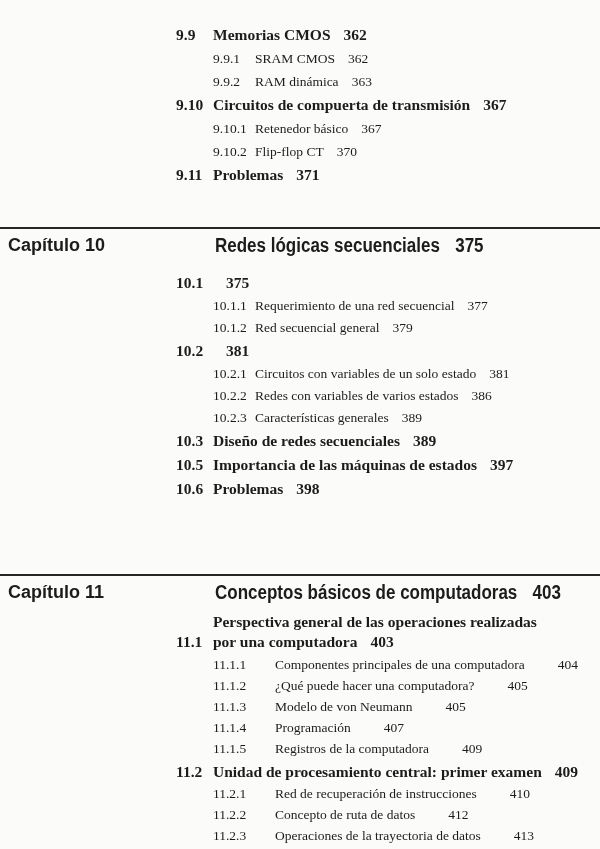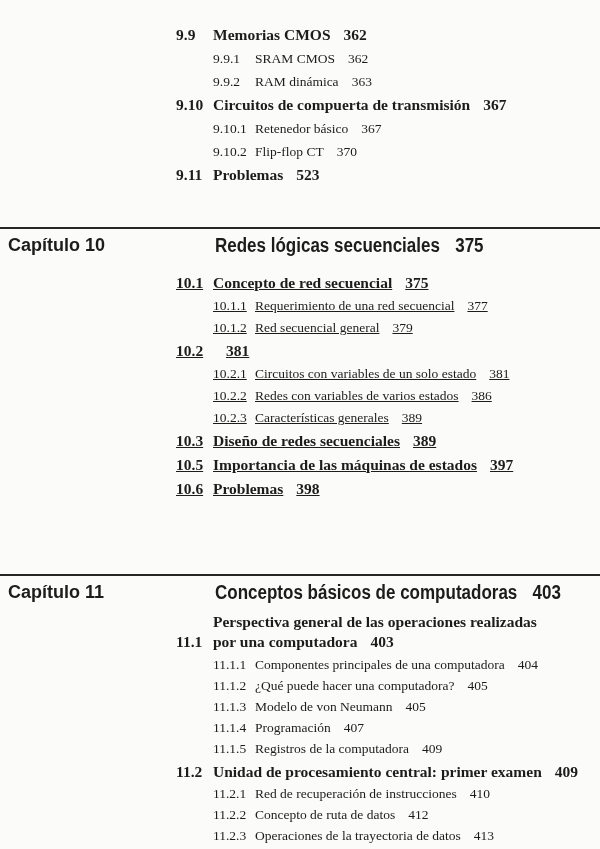--- a/index.html
+++ b/index.html
@@ -7,21 +7,21 @@
   body {
     width: 600px; height: 849px;
     background: #fbfbf9;
     color: #1c1c1c;
     font-family: "Liberation Serif", serif;
     position: relative;
     overflow: hidden;
   }
   .block { position: absolute; left: 0; width: 600px; }
   #block9  { top: 12px; }
-  #block10 { top: 227px; text-decoration: underline; }
+  #block10 { top: 227px; }
   #block11 { top: 574px; }
   .rule { border: none; border-top: 2px solid #262626; margin: 0; width: 600px; height: 0; }
   .chap-header { position: relative; margin-top: 5px; height: 26px; }
   .chap-label {
     position: absolute; left: 8px; top: 1px;
     font-family: "Liberation Sans", sans-serif;
     font-weight: bold; font-size: 18px; white-space: nowrap;
   }
   .chap-title-wrap {
     position: absolute; left: 215px; top: 0;
@@ -31,21 +31,21 @@
   }
   .chap-page { margin-left: 18px; }
   .entries { margin-top: 8px; }
   #block11 .entries { margin-top: 1px; }
   .row { display: flex; align-items: flex-end; }
   .sec { margin-left: 176px; height: 24px; font-weight: bold; font-size: 15.5px; }
   .sec > .num { width: 37px; flex: none; }
   .sub { margin-left: 213px; height: 23px; font-size: 13.5px; }
   .sub > .num { width: 42px; flex: none; }
   #block10 .sub { height: 22px; }
-  #block11 .sub { height: 21px; }
+  #block11 .sub { height: 21px; gap: 20px; }
   .pg { margin-left: 13px; }
   .sec-2line { height: 44px; line-height: 20px; }
   .sec-2line .ttl2 { display: inline-block; }
 </style>
 </head>
 <body>
 
 <div>
 
   <div class="block" id="block9">
@@ -76,35 +76,34 @@
         <span class="pg">367</span>
       </div>
       <div class="row sub">
         <span class="num">9.10.2</span>
         <span class="ttl">Flip-flop CT</span>
         <span class="pg">370</span>
       </div>
       <div class="row sec">
         <span class="num">9.11</span>
         <span class="ttl">Problemas</span>
-        <span class="pg">523</span>
+        <span class="pg">371</span>
       </div>
     </div>
   </div>
 
   <div class="block" id="block10">
     <hr class="rule">
     <div class="chap-header">
       <span class="chap-label">Capítulo 10</span>
       <span class="chap-title-wrap"><span>Redes lógicas secuenciales</span><span class="chap-page">375</span></span>
     </div>
     <div class="entries">
       <div class="row sec">
         <span class="num">10.1</span>
-        <span class="ttl">Concepto de red secuencial</span>
         <span class="pg">375</span>
       </div>
       <div class="row sub">
         <span class="num">10.1.1</span>
         <span class="ttl">Requerimiento de una red secuencial</span>
         <span class="pg">377</span>
       </div>
       <div class="row sub">
         <span class="num">10.1.2</span>
         <span class="ttl">Red secuencial general</span>

